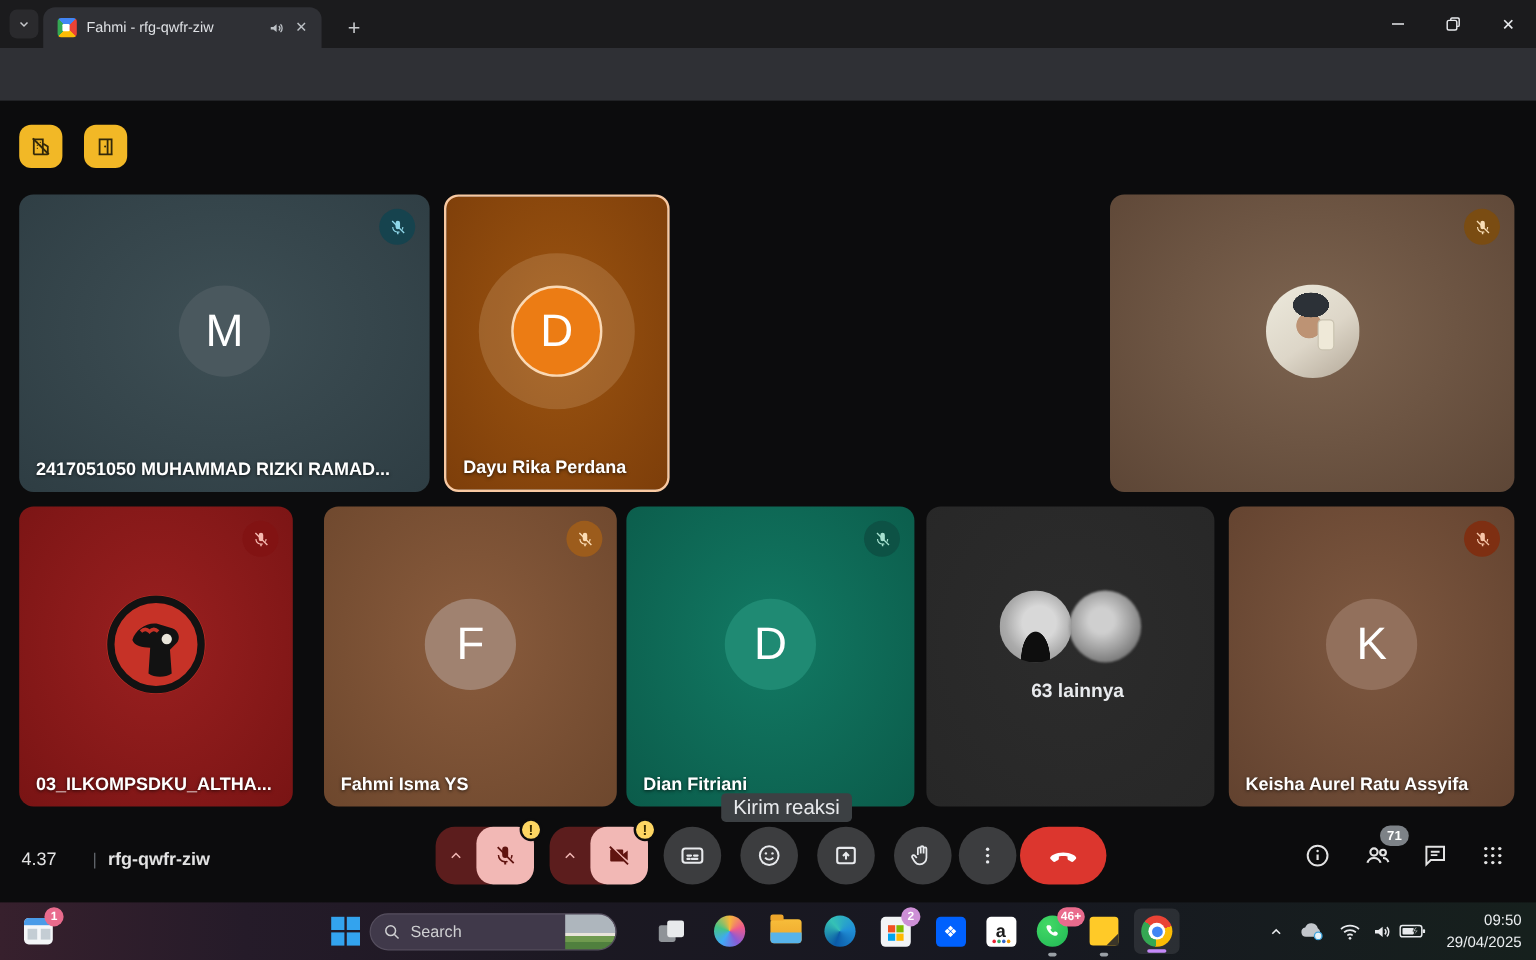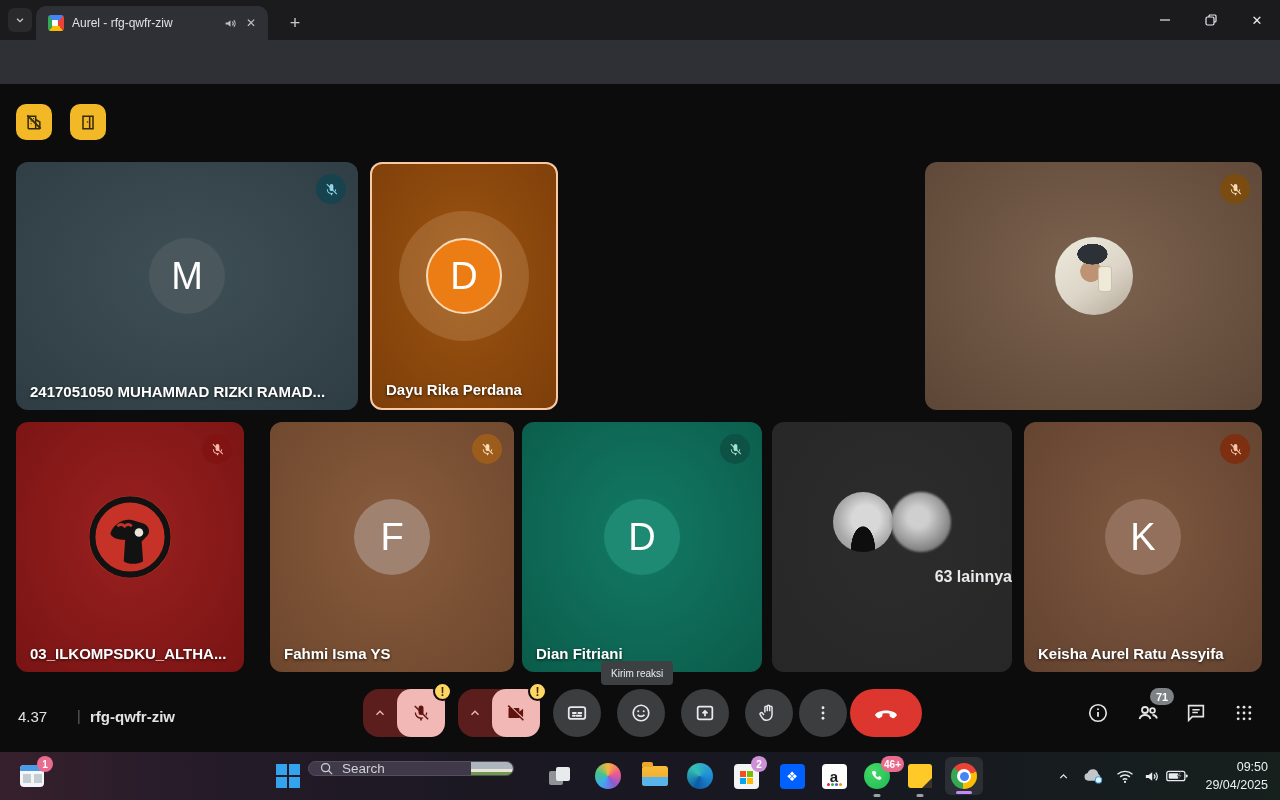--- a/index.html
+++ b/index.html
@@ -41,30 +41,30 @@
   .photo-karina { background:
       radial-gradient(circle at 50% 34%, #cbb39b 0 21%, transparent 22%),
       radial-gradient(circle at 50% 62%, #32373f 0 30%, transparent 31%),
       linear-gradient(150deg,#b8bdc4 0%,#8b929c 45%,#4a515c 80%,#2a2e35 100%); }
   .photo-kris { background:
       radial-gradient(ellipse 32% 22% at 48% 22%, #2c3137 0 60%, transparent 61%),
       radial-gradient(circle at 46% 44%, #bd9374 0 17%, transparent 18%),
       linear-gradient(145deg,#edeadd 0%,#ddd6c8 55%,#b3a898 100%); }
   .photo-kris::after { content:""; position:absolute; left:44px; top:30px; width:12px; height:24px; border-radius:3px; background:#efe9d8; box-shadow:0 0 0 1px #c9c2b0; }
   .av-sheep { position:absolute; left:50%; top:46%; transform:translate(-50%,-50%); width:86px; height:86px; }
-  .overflow-wrap { position:absolute; left:12px; right:0; top:70px; text-align:right; }
+  .overflow-wrap { position:absolute; left:12px; right:0; top:70px; text-align:center; }
   .ov-avatars { position:relative; height:66px; width:130px; margin:0 auto; }
   .ov-a, .ov-b { position:absolute; width:60px; height:60px; border-radius:50%; }
   .ov-a { left:0; background:
       radial-gradient(ellipse at 50% 96%, #0e0e0e 0 28%, transparent 29%),
       radial-gradient(circle at 55% 45%, #d8d8d8 0 30%, #ababab 60%, #8d8d8d 100%); }
   .ov-b { left:58px; filter:blur(1px); background:radial-gradient(circle at 45% 42%, #cfcfcf 0 22%, #9a9a9a 55%, #4c4c4c 100%); }
   .ov-label { margin-top:10px; color:#e8eaed; font-size:16px; font-weight:700; }
 
-  .tooltip { position:absolute; left:601px; top:661px; height:24px; padding:0 10px; background:#3c4043; border-radius:4px; color:#e8eaed; font-size:10px; display:flex; align-items:center; }
+  .tooltip { position:absolute; left:601px; top:661px; height:24px; padding:0 10px; background:#3c4043; border-radius:4px; color:#e8eaed; font-size:17px; display:flex; align-items:center; }
 
   
   .meetbar { position:absolute; left:0; right:0; top:688px; height:60px; }
   .clock { position:absolute; left:18px; top:20px; color:#e3e3e3; font-size:15px; }
   .bardiv { position:absolute; left:77px; top:20px; color:#5f6368; font-size:14px; }
   .mcode { position:absolute; left:90px; top:20px; color:#e3e3e3; font-size:15px; font-weight:700; }
   .splitbtn { position:absolute; top:1px; width:82px; height:48px; }
   .split-l { position:absolute; left:0; top:0; width:46px; height:48px; background:#5c1d1d; border-radius:16px 0 0 16px; color:#f2b8b5; display:flex; align-items:center; justify-content:center; padding-right:12px; }
   .split-r { position:absolute; right:0; top:0; width:48px; height:48px; background:#f2b8b5; border-radius:14px; color:#601410; display:flex; align-items:center; justify-content:center; }
   .warnbadge { position:absolute; right:-7px; top:-7px; width:19px; height:19px; border-radius:50%; background:#fdd663; color:#3c2e00; font-size:12px; font-weight:700; display:flex; align-items:center; justify-content:center; border:2px solid #0c0c0d; }
@@ -76,21 +76,21 @@
   
   .taskbar { position:absolute; left:0; right:0; bottom:0; height:48px;
      background:linear-gradient(90deg,#37202d 0%,#251b29 16%,#1b1822 38%,#171821 65%,#16201d 100%); }
   .tb { position:absolute; top:10px; width:28px; height:28px; display:flex; align-items:center; justify-content:center; }
   .tbbadge { position:absolute; right:-7px; top:-6px; min-width:16px; height:16px; padding:0 3px; border-radius:8px; background:#e96b8d; color:#fff; font-size:10px; font-weight:700; display:flex; align-items:center; justify-content:center; }
   .widgeticon { width:24px; height:22px; background:#f4f6f8; border-radius:4px; position:relative; overflow:hidden; }
   .widgeticon::before { content:""; position:absolute; top:0; left:0; right:0; height:6px; background:#4a9be8; }
   .widgeticon::after { content:""; position:absolute; top:9px; left:3px; width:8px; height:9px; background:#c4cdd4; box-shadow:11px 0 0 #c4cdd4; }
   .startico { width:24px; height:24px; display:grid; grid-template-columns:11px 11px; grid-gap:2px; }
   .startico span { width:11px; height:11px; background:#33a3ee; }
-  .searchpill { position:absolute; left:308px; top:9px; width:206px; height:15px; border-radius:16px; background:#40394a; border:1px solid #554e5e; display:flex; align-items:center; overflow:hidden; }
+  .searchpill { position:absolute; left:308px; top:9px; width:206px; height:31px; border-radius:16px; background:#40394a; border:1px solid #554e5e; display:flex; align-items:center; overflow:hidden; }
   .searchpill .stext { color:#cfd0d2; font-size:13.5px; margin-left:8px; flex:1; }
   .searchimg { width:42px; height:31px; border-radius:0 16px 16px 0;
      background:linear-gradient(180deg,#aeb6bd 0 52%,#e8e4da 52% 62%,#6f9a4e 62% 78%,#50803e 78% 100%); }
   .run-dash { position:absolute; bottom:-7px; left:50%; transform:translateX(-50%); width:7px; height:3px; border-radius:2px; background:#9aa0a6; }
   .chromebox { position:absolute; left:945px; top:5px; width:38px; height:38px; border-radius:6px; background:rgba(255,255,255,.09); display:flex; align-items:center; justify-content:center; }
   .chrome-dash { position:absolute; bottom:1px; left:50%; transform:translateX(-50%); width:16px; height:3px; border-radius:2px; background:#c58af9; }
   .chromelogo { width:26px; height:26px; border-radius:50%; position:relative; background:conic-gradient(from -50deg,#ea4335 0 120deg,#fbbc05 0 235deg,#34a853 0 360deg); }
   .chromelogo::before { content:""; position:absolute; left:6px; top:6px; width:14px; height:14px; border-radius:50%; background:#fff; }
   .chromelogo::after { content:""; position:absolute; left:8.5px; top:8.5px; width:9px; height:9px; border-radius:50%; background:#4285f4; }
   .edgelogo { width:26px; height:26px; border-radius:50%; background:conic-gradient(from 200deg,#0b5ba8,#35c1b5 120deg,#2191d8 240deg,#0b5ba8); }
@@ -120,21 +120,21 @@
 <div id="screen">
 
   <div class="tabstrip">
     <div class="tab-search">
       <svg width="10" height="10" viewBox="0 0 24 24">
           <path fill="none" stroke="currentColor" stroke-width="3" d="M5 9l7 7 7-7"></path>
         </svg>
     </div>
     <div class="tab">
       <span class="tab-ico"></span>
-      <span class="tab-title">Aurel - rfg-qwfr-ziw</span>
+      <span class="tab-title">Fahmi - rfg-qwfr-ziw</span>
       <span class="tab-audio">
         <svg width="13" height="13" viewBox="0 0 24 24" fill="currentColor">
             <path d="M3 10v4h4l5 4V6L7 10H3z"></path>
             <path fill="none" stroke="currentColor" stroke-width="2" d="M15.5 8.5a5 5 0 0 1 0 7M18 6a8.5 8.5 0 0 1 0 12"></path>
           </svg>
       </span>
       <span class="tab-close">✕</span>
     </div>
     <div class="newtab">+</div>
     <div class="wincontrols">

